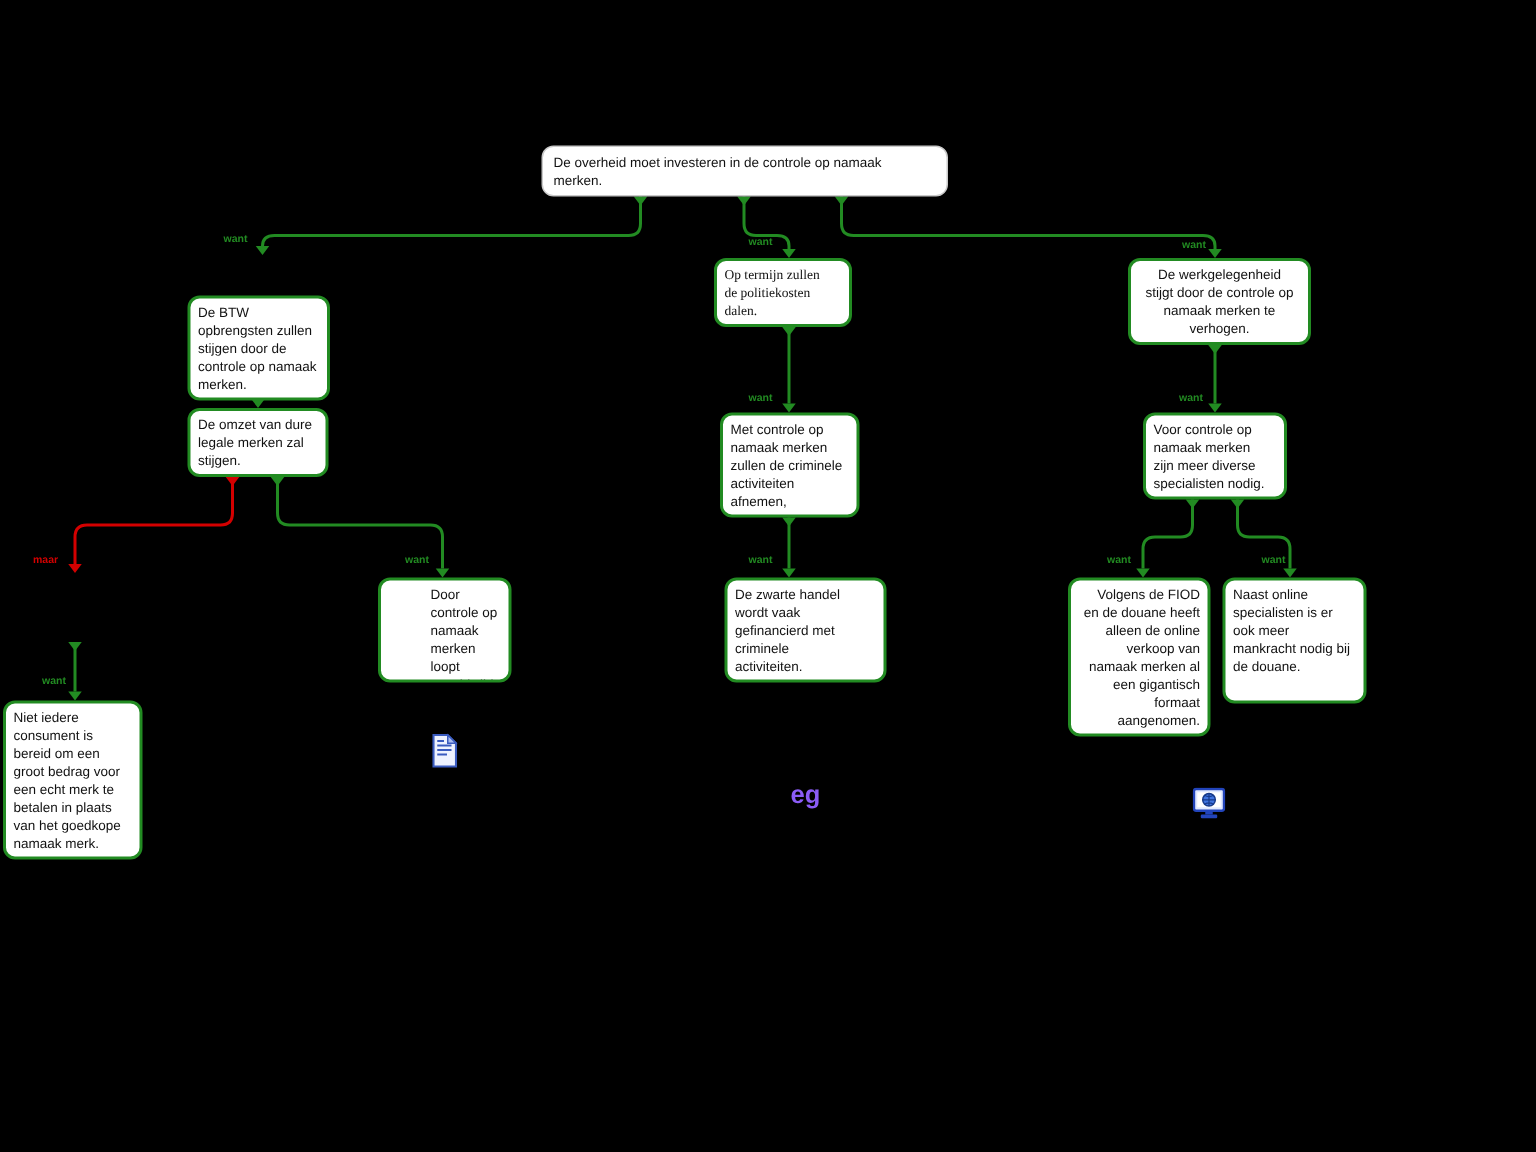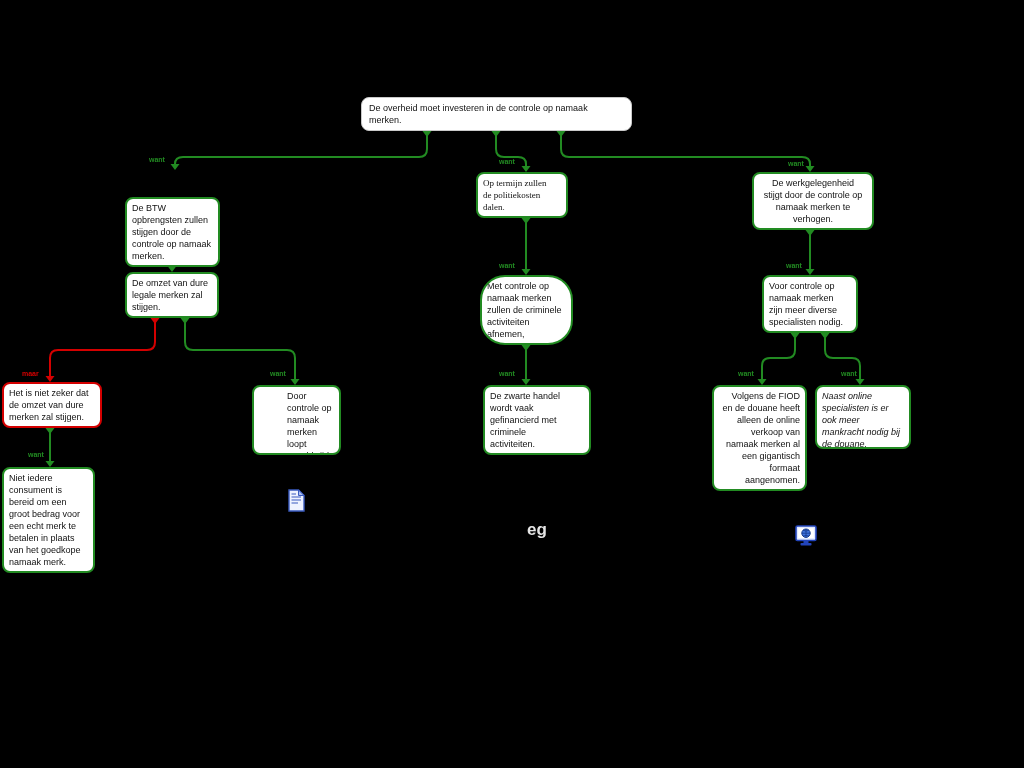--- a/index.html
+++ b/index.html
@@ -8,48 +8,48 @@
   #wires{position:absolute;left:0;top:0;width:1024px;height:768px;}
 
   .node{position:absolute;box-sizing:border-box;background:#fff;border:2px solid #228B22;
         border-radius:8px;padding:3px 5px;font:9px/12px "Liberation Sans",sans-serif;
         color:#111;white-space:pre-line;overflow:hidden;}
   #node-root{left:361px;top:97px;width:271px;height:34px;border:1px solid #c9c9c9;padding:4px 7px;}
   #node-btw{left:125px;top:170px;width:95px;height:70px;margin-top:27px;}
   #node-politiekosten{left:476px;top:172px;width:92px;height:46px;font-family:Liberation Serif, serif;}
   #node-werkgelegenheid{left:752px;top:172px;width:122px;height:58px;text-align:center;}
   #node-omzet{left:125px;top:272px;width:94px;height:46px;}
-  #node-criminele{left:480px;top:275px;width:93px;height:70px;border-radius:25px;}
+  #node-criminele{left:480px;top:275px;width:93px;height:70px;}
   #node-specialisten{left:762px;top:275px;width:96px;height:58px;}
   #node-nietzeker{left:2px;top:382px;width:100px;height:46px;border-color:#d40000;}
   #node-doorcontrole{left:252px;top:385px;width:89px;height:70px;padding-left:33px;}
   #node-zwartehandel{left:483px;top:385px;width:108px;height:70px;}
   #node-fiod{left:712px;top:385px;width:95px;height:106px;text-align:right;}
-  #node-naastonline{left:815px;top:385px;width:96px;height:64px;font-style:italic;}
+  #node-naastonline{left:815px;top:385px;width:96px;height:84px;}
   #node-consument{left:2px;top:467px;width:93px;height:106px;}
 
   .clabel{position:absolute;font:bold 7px/8px "Liberation Sans",sans-serif;color:#228B22;}
   .clabel.maar{color:#d40000;}
   #lbl-root-btw{left:149px;top:156px;}
   #lbl-root-politiekosten{left:499px;top:158px;}
   #lbl-root-werkgelegenheid{left:788px;top:160px;}
   #lbl-btw-omzet{left:148px;top:259px;}
   #lbl-politiekosten-criminele{left:499px;top:262px;}
   #lbl-werkgelegenheid-specialisten{left:786px;top:262px;}
   #lbl-omzet-nietzeker{left:22px;top:370px;}
   #lbl-omzet-doorcontrole{left:270px;top:370px;}
   #lbl-criminele-zwartehandel{left:499px;top:370px;}
   #lbl-specialisten-fiod{left:738px;top:370px;}
   #lbl-specialisten-naastonline{left:841px;top:370px;}
   #lbl-nietzeker-consument{left:28px;top:451px;}
 
   .attachment{position:absolute;}
   #icon-document{left:288px;top:489px;}
   #icon-monitor{left:795px;top:525px;}
-  #link-eg{left:527px;top:520px;font:bold 17px/20px "Liberation Sans",sans-serif;color:#e5e5e5;}
+  #link-eg{left:527px;top:520px;font:bold 17px/20px "Liberation Sans",sans-serif;color:#8b5cf6;}
 
   .wire{fill:none;stroke:#228B22;stroke-width:2;}
   .wire.red{stroke:#d40000;}
   .head{fill:#228B22;stroke:none;}
   .head.red{fill:#d40000;}
 </style>
 </head>
 <body>
 
 <div id="canvas">
@@ -132,23 +132,20 @@
 stijgen.</div>
   <div class="node" id="node-criminele">Met controle op
 namaak merken
 zullen de criminele
 activiteiten
 afnemen,</div>
   <div class="node" id="node-specialisten">Voor controle op
 namaak merken
 zijn meer diverse
 specialisten nodig.</div>
-  <div class="node" id="node-nietzeker">Het is niet zeker dat
-de omzet van dure
-merken zal stijgen.</div>
   <div class="node" id="node-doorcontrole">Door controle op
 namaak merken
 loopt wereldwijd
 de zwarte markt
 terug.</div>
   <div class="node" id="node-zwartehandel">De zwarte handel
 wordt vaak
 gefinancierd met
 criminele
 activiteiten.</div>

